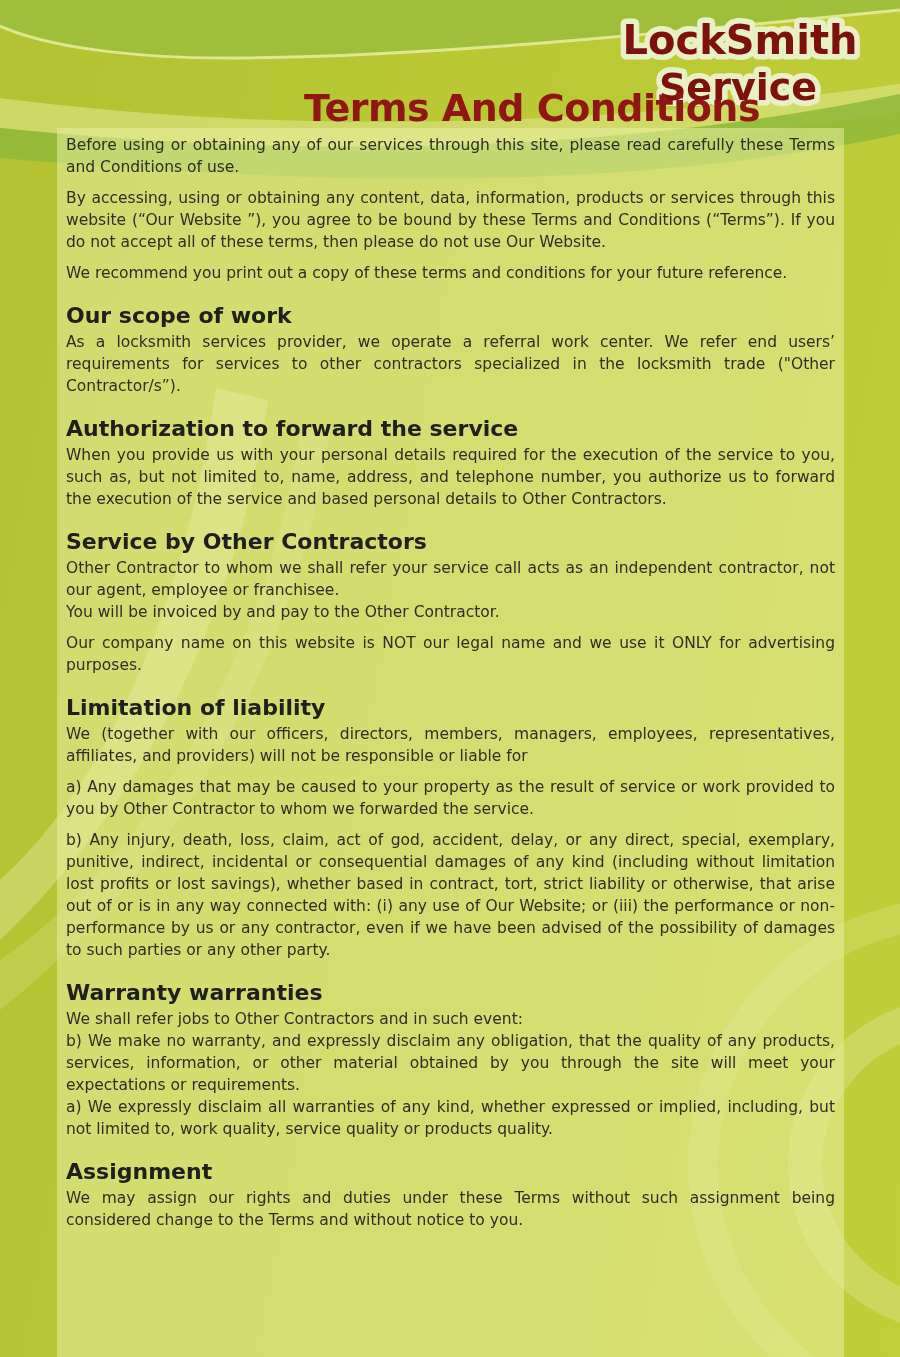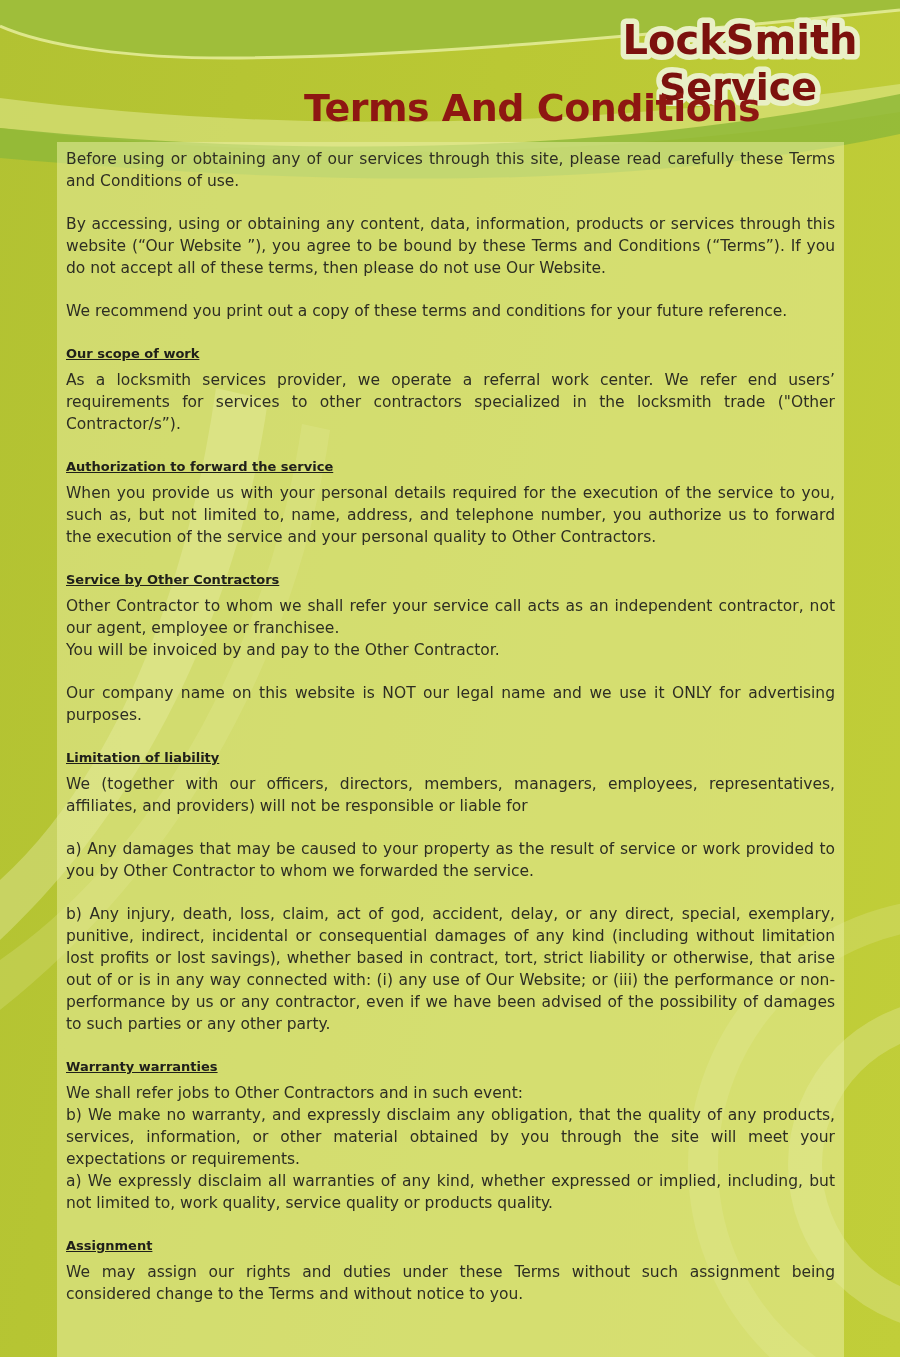--- a/index.html
+++ b/index.html
@@ -16,32 +16,32 @@
     fill: #7c110d; stroke: #e9f0c6; stroke-width: 11px;
     stroke-linejoin: round; paint-order: stroke fill;
   }
   .logo-text.line2 { font-size: 38px; }
   .page-title {
     position: absolute; top: 86px; left: 0; width: 760px; margin: 0;
     text-align: right; font-size: 38px; font-weight: bold;
     letter-spacing: -0.5px; color: #8e1712;
   }
   .panel {
-    position: absolute; top: 142px; left: 57px; width: 787px; bottom: 0;
+    position: absolute; top: 128px; left: 57px; width: 787px; bottom: 0;
     background: rgba(233, 238, 160, 0.55);
     box-sizing: border-box; padding: 6px 9px 30px 9px;
   }
   .panel p {
     margin: 0; font-size: 15.5px; line-height: 22px; color: #2e2e23;
     text-align: justify;
   }
-  .panel p.gap { margin-top: 21px; }
+  .panel p.gap { margin-top: 9px; }
   .panel h2 {
-    margin: 20px 0 3px 0; font-size: 13px; line-height: 24px;
-    font-weight: bold; color: #20201a; letter-spacing: 0; text-decoration: underline;
+    margin: 20px 0 3px 0; font-size: 22px; line-height: 24px;
+    font-weight: bold; color: #20201a; letter-spacing: 0;
   }
 </style>
 </head>
 <body>
 
 <svg class="decor" viewBox="0 0 900 1357" aria-hidden="true">
   <path d="M0,0 H900 V10 C660,34 430,56 240,58 C130,59 45,46 0,26 Z" fill="#9fbe3a"></path>
   <path d="M900,10 C660,34 430,56 240,58 C130,59 45,46 0,26" stroke="#e3eb96" stroke-width="3" fill="none" opacity="0.9"></path>
   <path d="M0,98 C250,130 540,134 900,84 L900,112 C560,166 250,158 0,128 Z" fill="#dde688" opacity="0.6"></path>
   <path d="M0,128 C320,160 620,152 900,94 L900,134 C630,192 320,186 0,158 Z" fill="#8fb838" opacity="0.85"></path>
@@ -60,21 +60,21 @@
 
 <div class="panel">
   <p>Before using or obtaining any of our services through this site, please read carefully these Terms and Conditions of use.</p>
   <p class="gap">By accessing, using or obtaining any content, data, information, products or services through this website (“Our Website ”), you agree to be bound by these Terms and Conditions (“Terms”). If you do not accept all of these terms, then please do not use Our Website.</p>
   <p class="gap">We recommend you print out a copy of these terms and conditions for your future reference.</p>
 
   <h2>Our scope of work</h2>
   <p>As a locksmith services provider, we operate a referral work center. We refer end users’ requirements for services to other contractors specialized in the locksmith trade ("Other Contractor/s”).</p>
 
   <h2>Authorization to forward the service</h2>
-  <p>When you provide us with your personal details required for the execution of the service to you, such as, but not limited to, name, address, and telephone number, you authorize us to forward the execution of the service and your personal quality to Other Contractors.</p>
+  <p>When you provide us with your personal details required for the execution of the service to you, such as, but not limited to, name, address, and telephone number, you authorize us to forward the execution of the service and based personal details to Other Contractors.</p>
 
   <h2>Service by Other Contractors</h2>
   <p>Other Contractor to whom we shall refer your service call acts as an independent contractor, not our agent, employee or franchisee.</p>
   <p>You will be invoiced by and pay to the Other Contractor.</p>
   <p class="gap">Our company name on this website is NOT our legal name and we use it ONLY for advertising purposes.</p>
 
   <h2>Limitation of liability</h2>
   <p>We (together with our officers, directors, members, managers, employees, representatives, affiliates, and providers) will not be responsible or liable for</p>
   <p class="gap">a) Any damages that may be caused to your property as the result of service or work provided to you by Other Contractor to whom we forwarded the service.</p>
   <p class="gap">b) Any injury, death, loss, claim, act of god, accident, delay, or any direct, special, exemplary, punitive, indirect, incidental or consequential damages of any kind (including without limitation lost profits or lost savings), whether based in contract, tort, strict liability or otherwise, that arise out of or is in any way connected with: (i) any use of Our Website; or (iii) the performance or non-performance by us or any contractor, even if we have been advised of the possibility of damages to such parties or any other party.</p>

